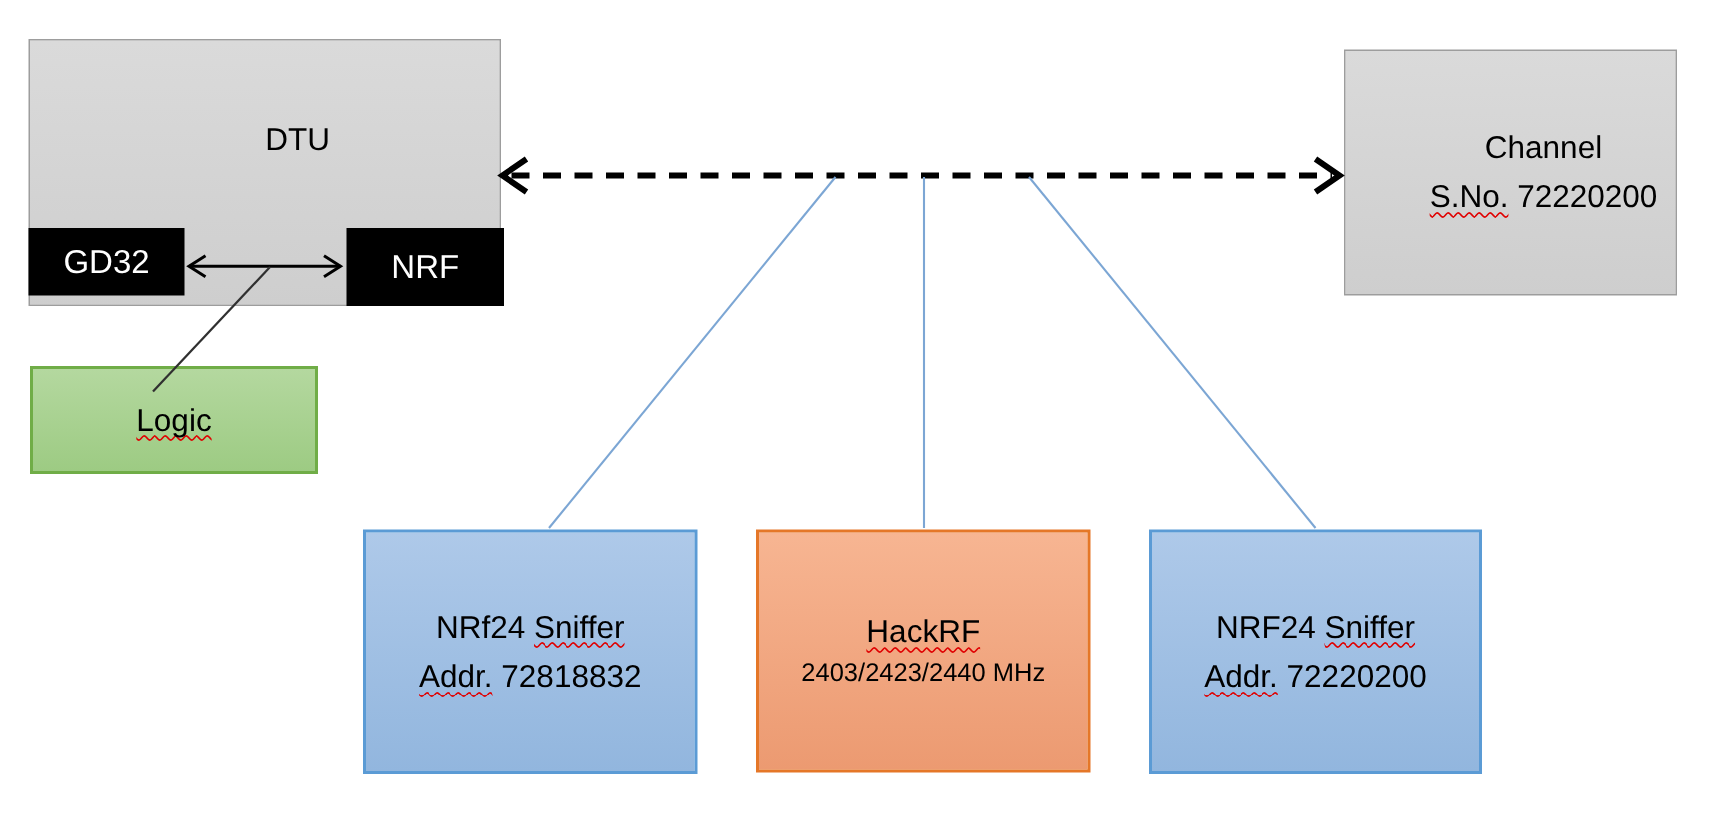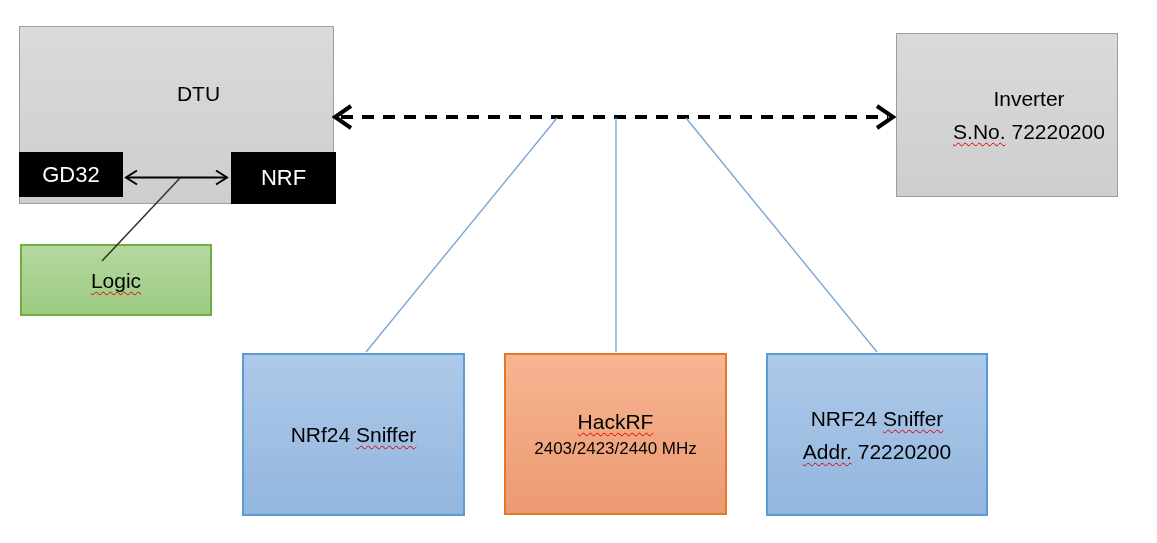--- a/index.html
+++ b/index.html
@@ -48,26 +48,27 @@
 
   <div class="chip" style="left:231px; top:152px; width:105px; height:52px;">
     <span>NRF</span>
   </div>
 
   <div class="box green" style="left:20px; top:244px; width:192px; height:72px;">
     <div class="line"><span class="sq">Logic</span></div>
   </div>
 
   <div class="box gray" style="left:896px; top:33px; width:222px; height:164px;">
-    <div class="line">Inverter</div>
+    <div class="line">Channel</div>
     <div class="line"><span class="sq">S.No.</span> <span>72220200</span></div>
   </div>
 
   <div class="box blue" style="left:242px; top:353px; width:223px; height:163px;">
     <div class="line"><span>NRf24</span> <span class="sq">Sniffer</span></div>
+    <div class="line"><span class="sq">Addr.</span> <span>72818832</span></div>
   </div>
 
   <div class="box orange" style="left:504px; top:353px; width:223px; height:162px;">
     <div class="line title-line"><span class="sq">HackRF</span></div>
     <div class="line small">2403/2423/2440 MHz</div>
   </div>
 
   <div class="box blue" style="left:766px; top:353px; width:222px; height:163px;">
     <div class="line"><span>NRF24</span> <span class="sq">Sniffer</span></div>
     <div class="line"><span class="sq">Addr.</span> <span>72220200</span></div>

